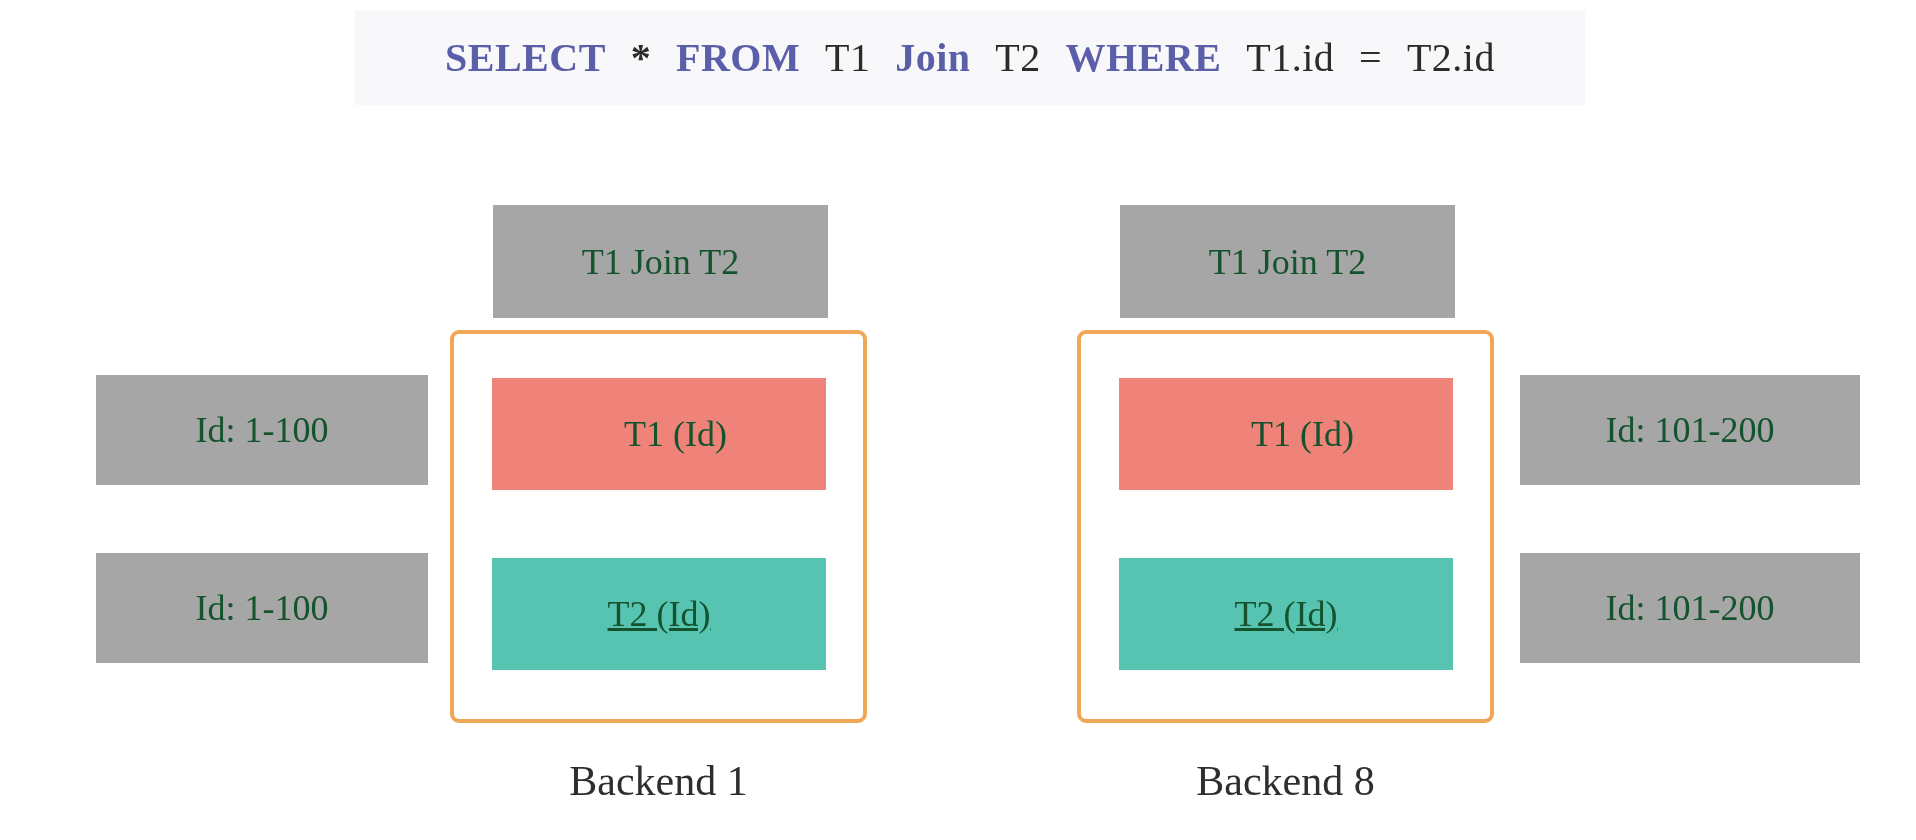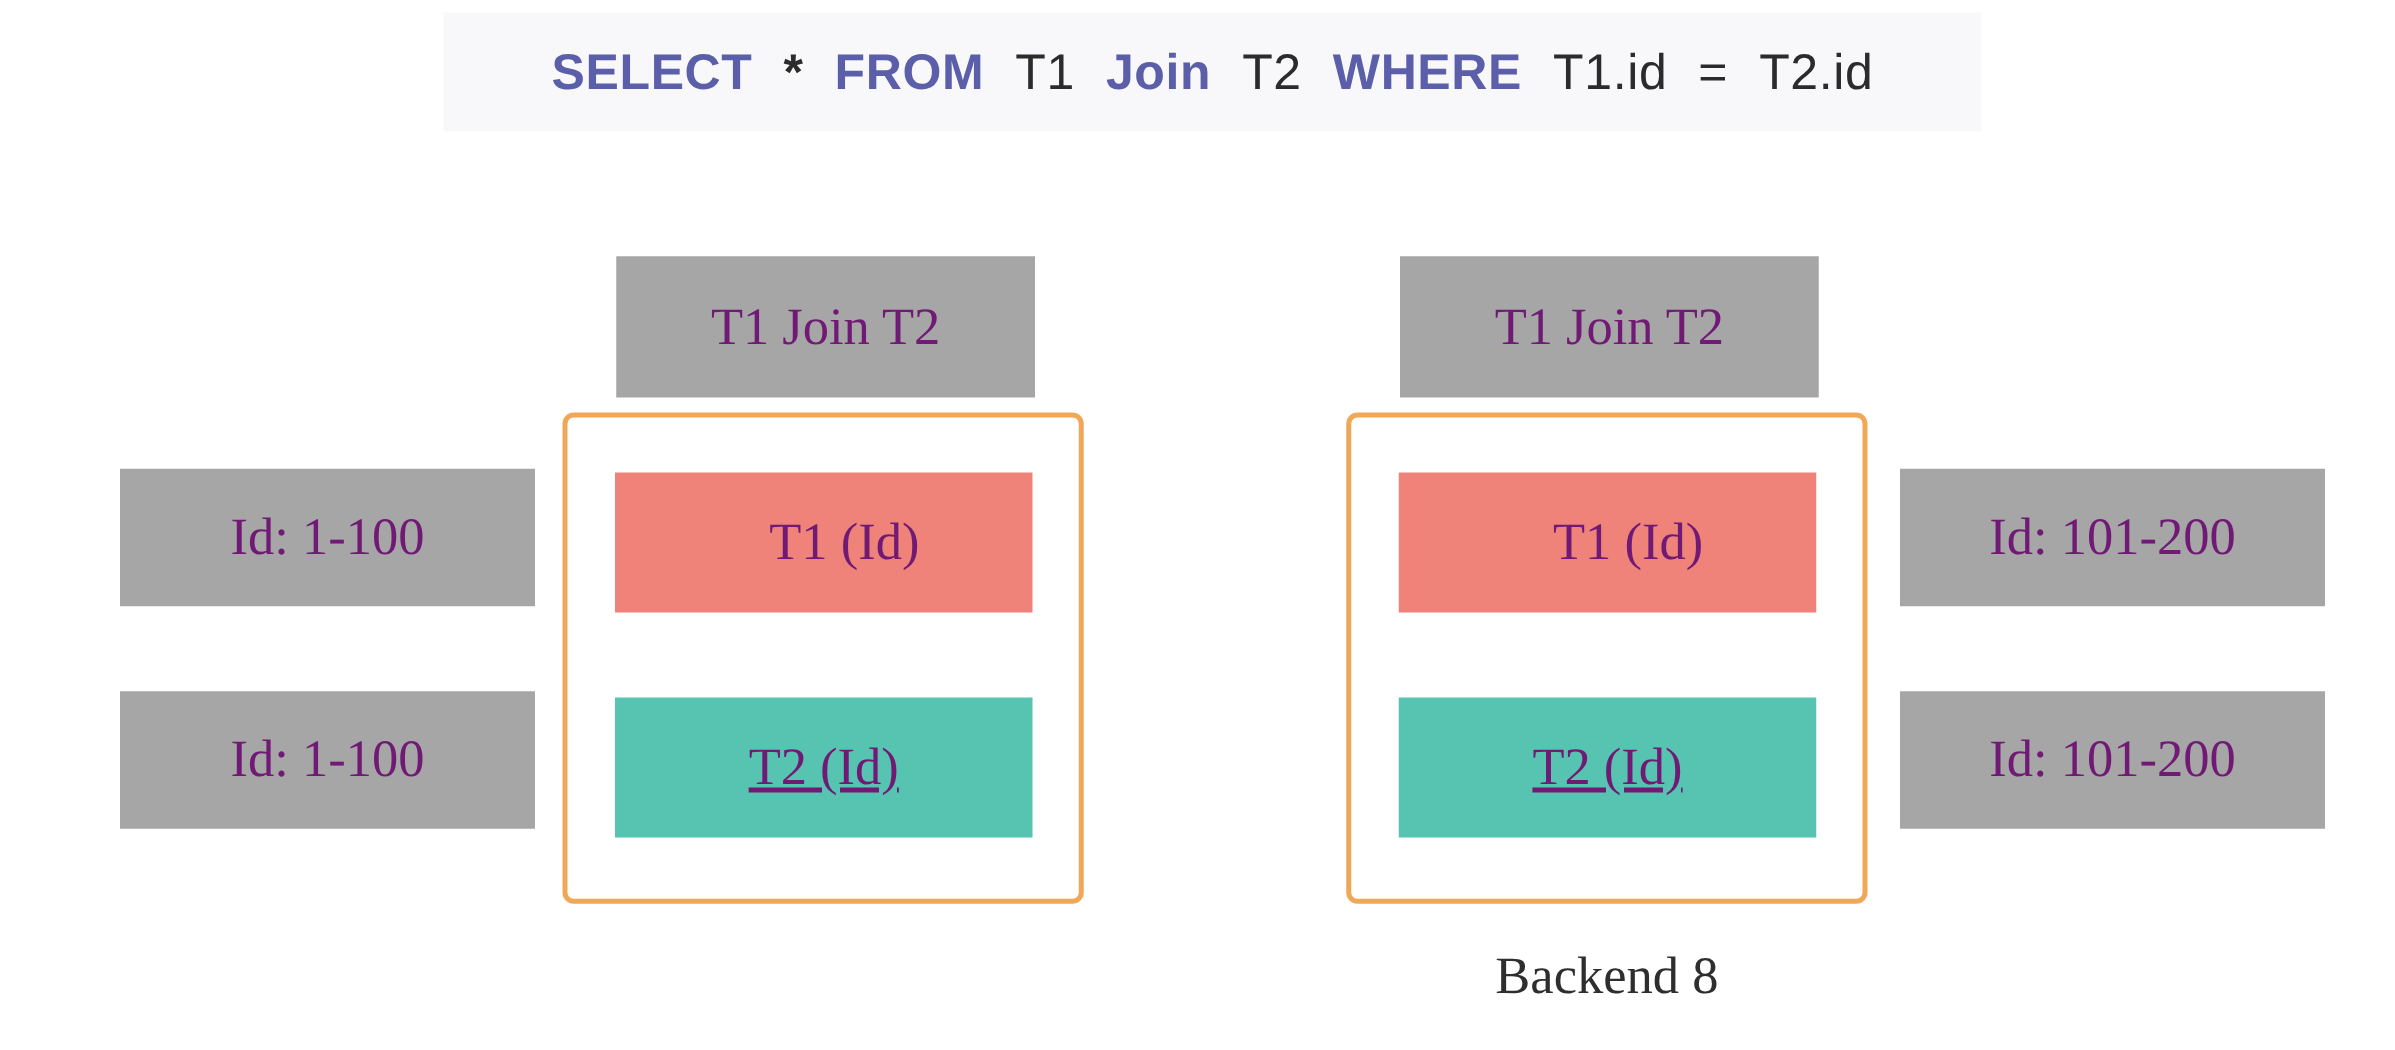--- a/index.html
+++ b/index.html
@@ -27,21 +27,21 @@
     top: 10px;
     width: 1230px;
     height: 95px;
     background: #f8f8fa;
     display: flex;
     align-items: center;
     justify-content: center;
     white-space: nowrap;
   }
   .sql-text {
-    font-family: Liberation Sans, sans-serif;
+    font-family: Liberation Serif, serif;
     font-size: 40px;
     letter-spacing: 0.5px;
     line-height: 1;
     text-align: center;
   }
   .sql-kw {
     color: #5b5ea8;
     font-weight: bold;
   }
   .sql-id {
@@ -53,22 +53,22 @@
     font-weight: bold;
   }
   .sql-sp { display: inline-block; width: 0.62em; }
 
   
   .box {
     position: absolute;
     display: flex;
     align-items: center;
     justify-content: center;
-    color: #701a75;
-    font-size: 42px;
+    color: #14532d;
+    font-size: 36px;
     line-height: 1;
     box-sizing: border-box;
   }
   .box-gray   { background: #a6a6a6; }
   .box-red    { background: #ef8279; padding-left: 33px; }
   .box-teal   { background: #56c4b0; text-decoration: underline; }
 
   
   .backend-frame {
     position: absolute;
@@ -125,20 +125,21 @@
   <div class="backend-frame frame-left"></div>
 
   <div class="box box-red t1-left">T1 (Id)</div>
 
   <div class="box box-teal t2-left">T2 (Id)</div>
 
   <div class="box box-gray id-l1">Id: 1-100</div>
 
   <div class="box box-gray id-l2">Id: 1-100</div>
 
+  <div class="caption cap-left">Backend 1</div>
 
   <div class="box box-gray hdr-right">T1 Join T2</div>
 
   <div class="backend-frame frame-right"></div>
 
   <div class="box box-red t1-right">T1 (Id)</div>
 
   <div class="box box-teal t2-right">T2 (Id)</div>
 
   <div class="box box-gray id-r1">Id: 101-200</div>

